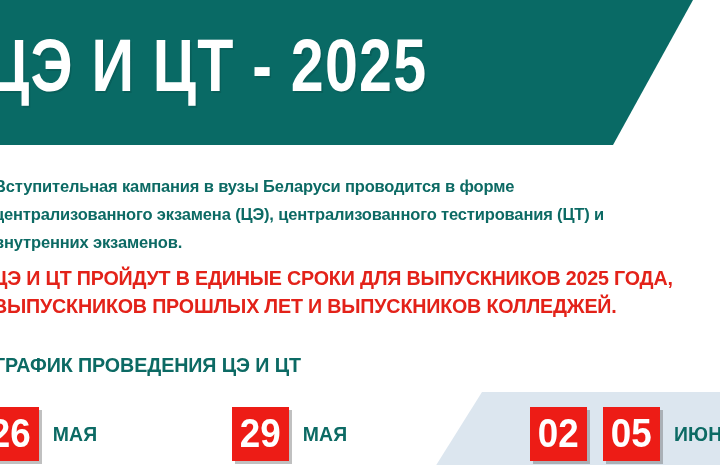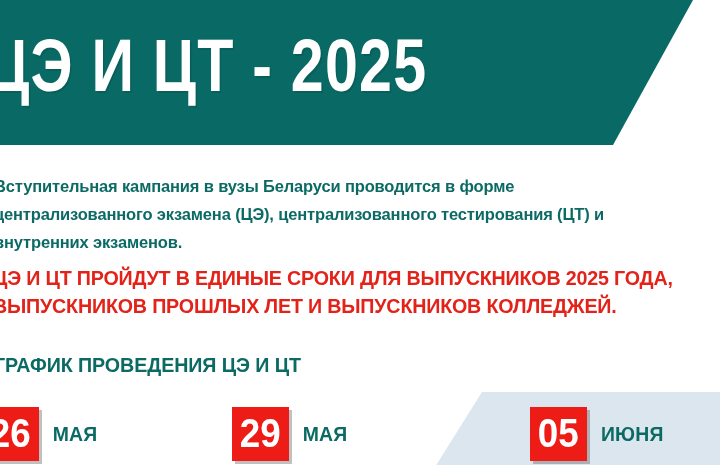--- a/index.html
+++ b/index.html
@@ -172,21 +172,21 @@
     font-size: 20px;
     line-height: 22px;
     font-weight: bold;
     letter-spacing: 0.2px;
     margin-left: 13px;
     white-space: nowrap;
     transform: scaleX(0.97);
   }
 
   .badge-pair { display: flex; align-items: center; }
-  .badge-pair .date-badge + .date-badge { margin-left: 9px; }
+  .badge-pair .date-badge + .date-badge { margin-left: 16px; }
 
   
   .entry-1 { left: -18px; }
   .entry-2 { left: 232px; }
   .entry-3 { left: 530px; }
 </style>
 </head>
 <body>
 
 <div id="infographic">
@@ -228,20 +228,23 @@
         <div class="date-badge">
           <span class="date-badge-num">29</span>
         </div>
       </div>
       <span class="date-month">МАЯ</span>
     </div>
 
     <div class="date-entry entry-3">
       <div class="badge-pair">
         <div class="date-badge">
+          <span class="date-badge-num">02</span>
+        </div>
+        <div class="date-badge">
           <span class="date-badge-num">05</span>
         </div>
       </div>
       <span class="date-month">ИЮНЯ</span>
     </div>
 
   </div>
 
 </div>
 

